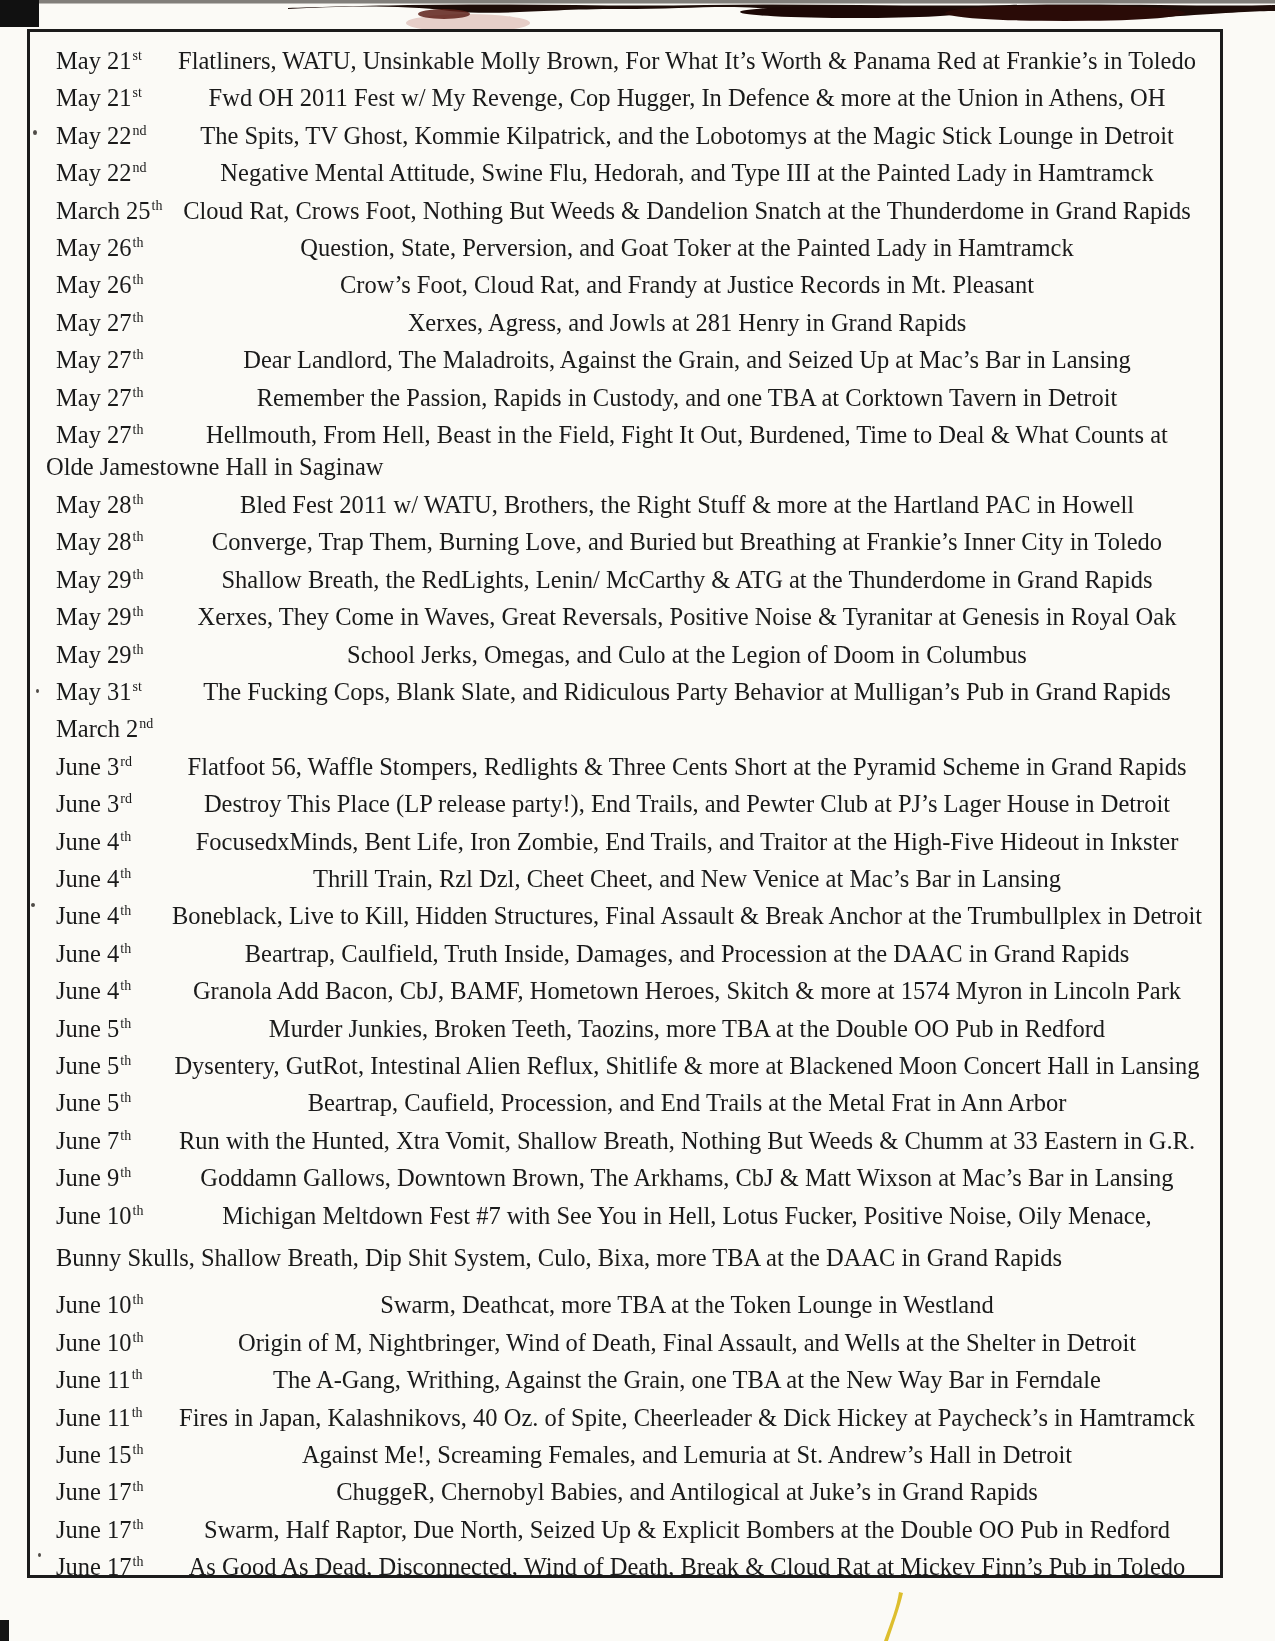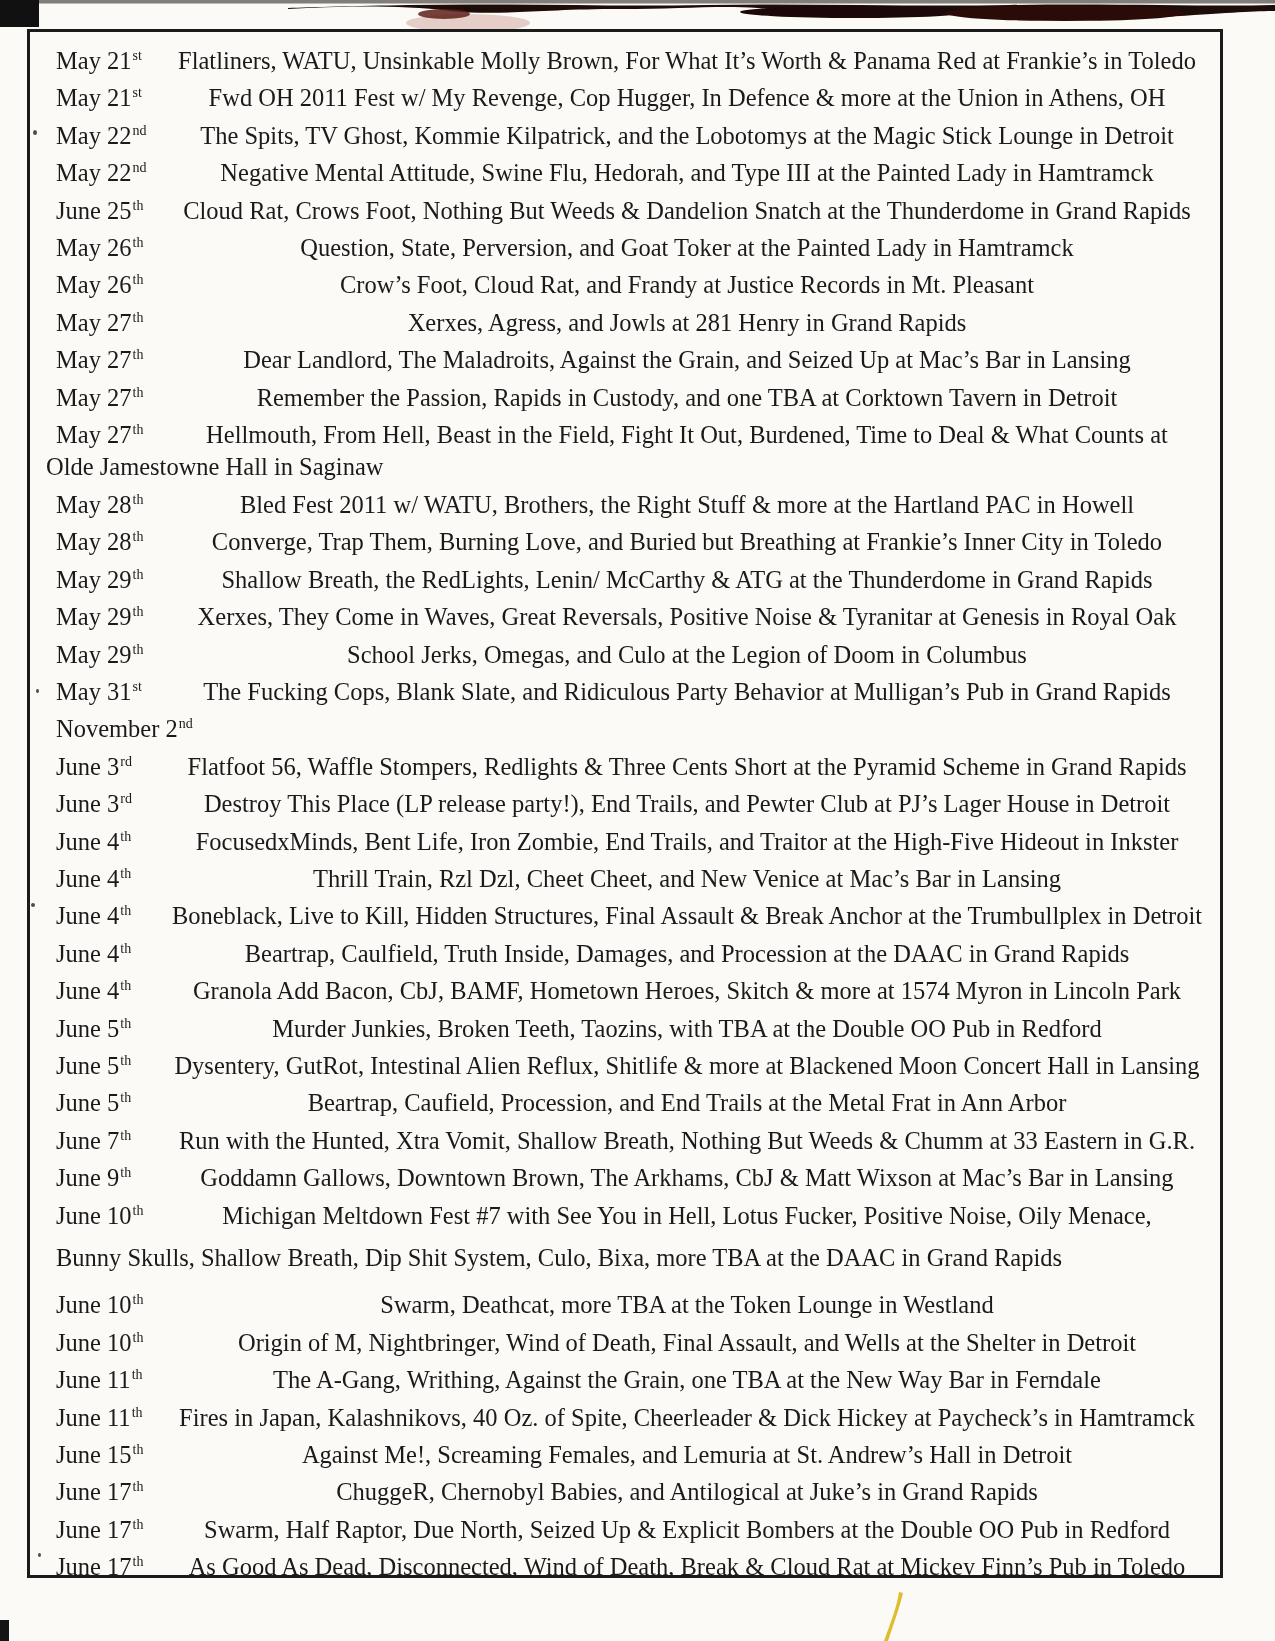--- a/index.html
+++ b/index.html
@@ -94,21 +94,21 @@
   <div class="event">
     <p class="event-line" style="margin:0">
       <span class="event-date"><span>May 22</span><sup class="ord">nd</sup></span>
       <span class="event-desc">Negative Mental Attitude, Swine Flu, Hedorah, and Type III at the Painted Lady in Hamtramck</span>
     </p>
 
   </div>
 
   <div class="event">
     <p class="event-line" style="margin:0">
-      <span class="event-date"><span>June 25</span><sup class="ord">th</sup></span>
+      <span class="event-date"><span>March 25</span><sup class="ord">th</sup></span>
       <span class="event-desc">Cloud Rat, Crows Foot, Nothing But Weeds &amp; Dandelion Snatch at the Thunderdome in Grand Rapids</span>
     </p>
 
   </div>
 
   <div class="event">
     <p class="event-line" style="margin:0">
       <span class="event-date"><span>May 26</span><sup class="ord">th</sup></span>
       <span class="event-desc">Question, State, Perversion, and Goat Toker at the Painted Lady in Hamtramck</span>
     </p>
@@ -198,21 +198,21 @@
   <div class="event">
     <p class="event-line" style="margin:0">
       <span class="event-date"><span>May 31</span><sup class="ord">st</sup></span>
       <span class="event-desc">The Fucking Cops, Blank Slate, and Ridiculous Party Behavior at Mulligan’s Pub in Grand Rapids</span>
     </p>
 
   </div>
 
   <div class="event">
     <p class="event-line" style="margin:0">
-      <span class="event-date"><span>November 2</span><sup class="ord">nd</sup></span>
+      <span class="event-date"><span>March 2</span><sup class="ord">nd</sup></span>
     </p>
 
   </div>
 
   <div class="event">
     <p class="event-line" style="margin:0">
       <span class="event-date"><span>June 3</span><sup class="ord">rd</sup></span>
       <span class="event-desc">Flatfoot 56, Waffle Stompers, Redlights &amp; Three Cents Short at the Pyramid Scheme in Grand Rapids</span>
     </p>
 
@@ -262,21 +262,21 @@
     <p class="event-line" style="margin:0">
       <span class="event-date"><span>June 4</span><sup class="ord">th</sup></span>
       <span class="event-desc">Granola Add Bacon, CbJ, BAMF, Hometown Heroes, Skitch &amp; more at 1574 Myron in Lincoln Park</span>
     </p>
 
   </div>
 
   <div class="event">
     <p class="event-line" style="margin:0">
       <span class="event-date"><span>June 5</span><sup class="ord">th</sup></span>
-      <span class="event-desc">Murder Junkies, Broken Teeth, Taozins, with TBA at the Double OO Pub in Redford</span>
+      <span class="event-desc">Murder Junkies, Broken Teeth, Taozins, more TBA at the Double OO Pub in Redford</span>
     </p>
 
   </div>
 
   <div class="event">
     <p class="event-line" style="margin:0">
       <span class="event-date"><span>June 5</span><sup class="ord">th</sup></span>
       <span class="event-desc">Dysentery, GutRot, Intestinal Alien Reflux, Shitlife &amp; more at Blackened Moon Concert Hall in Lansing</span>
     </p>
 

